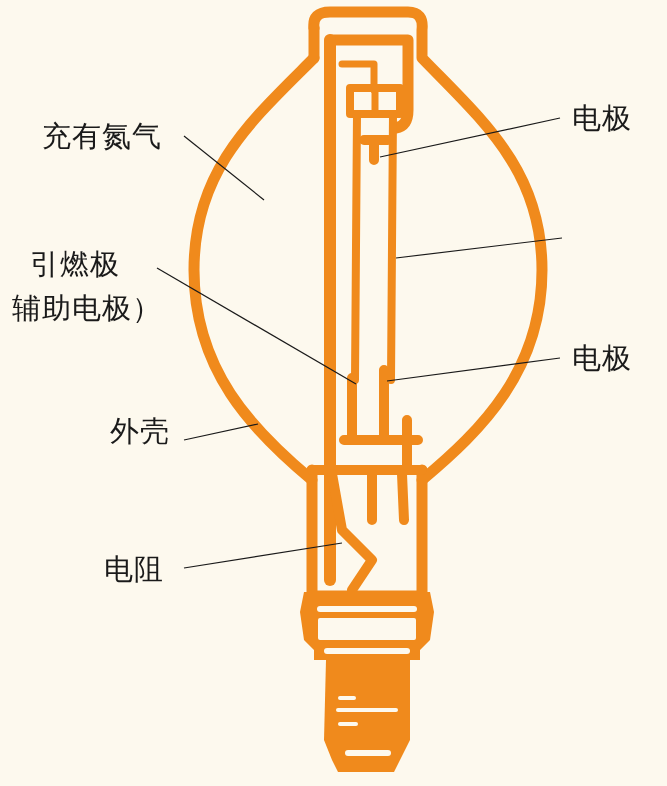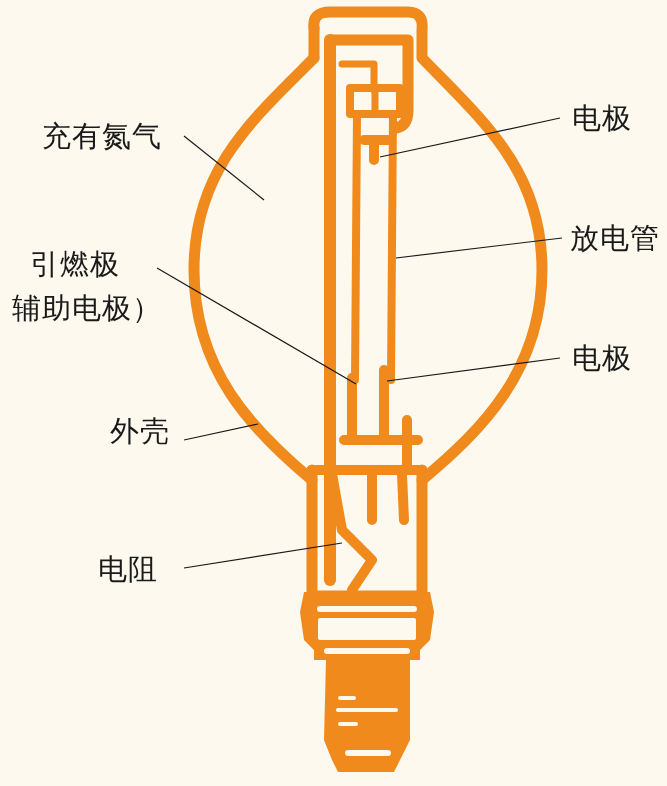--- a/index.html
+++ b/index.html
@@ -62,17 +62,16 @@
       <line x1="548" y1="118" x2="368" y2="157"></line>
       <line x1="550" y1="238" x2="384" y2="258"></line>
       <line x1="548" y1="358" x2="375" y2="381"></line>
     </g>
   </svg>
 
   <div class="lbl" style="left:30px;top:122px;">充有氮气</div>
   <div class="lbl" style="left:18px;top:250px;">引燃极</div>
   <div class="lbl" style="left:0px;top:294px;">辅助电极）</div>
   <div class="lbl" style="left:98px;top:417px;">外壳</div>
-  <div class="lbl" style="left:86px;top:555px;">电阻</div>
+  <div class="lbl" style="left:92px;top:555px;">电阻</div>
   <div class="lbl" style="left:560px;top:104px;">电极</div>
-  <div class="lbl" style="left:558px;top:224px;">放电管</div>
   <div class="lbl" style="left:560px;top:344px;">电极</div>
 </div>
 
 </body></html>

